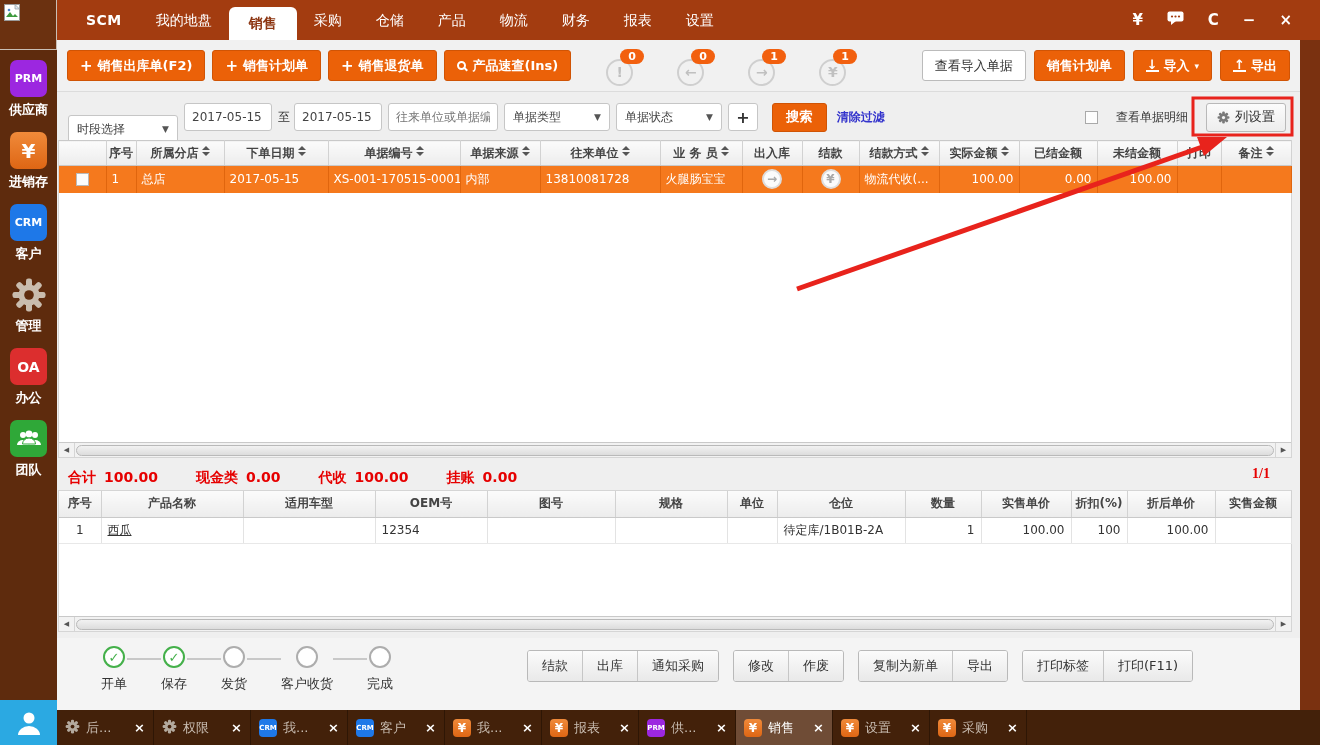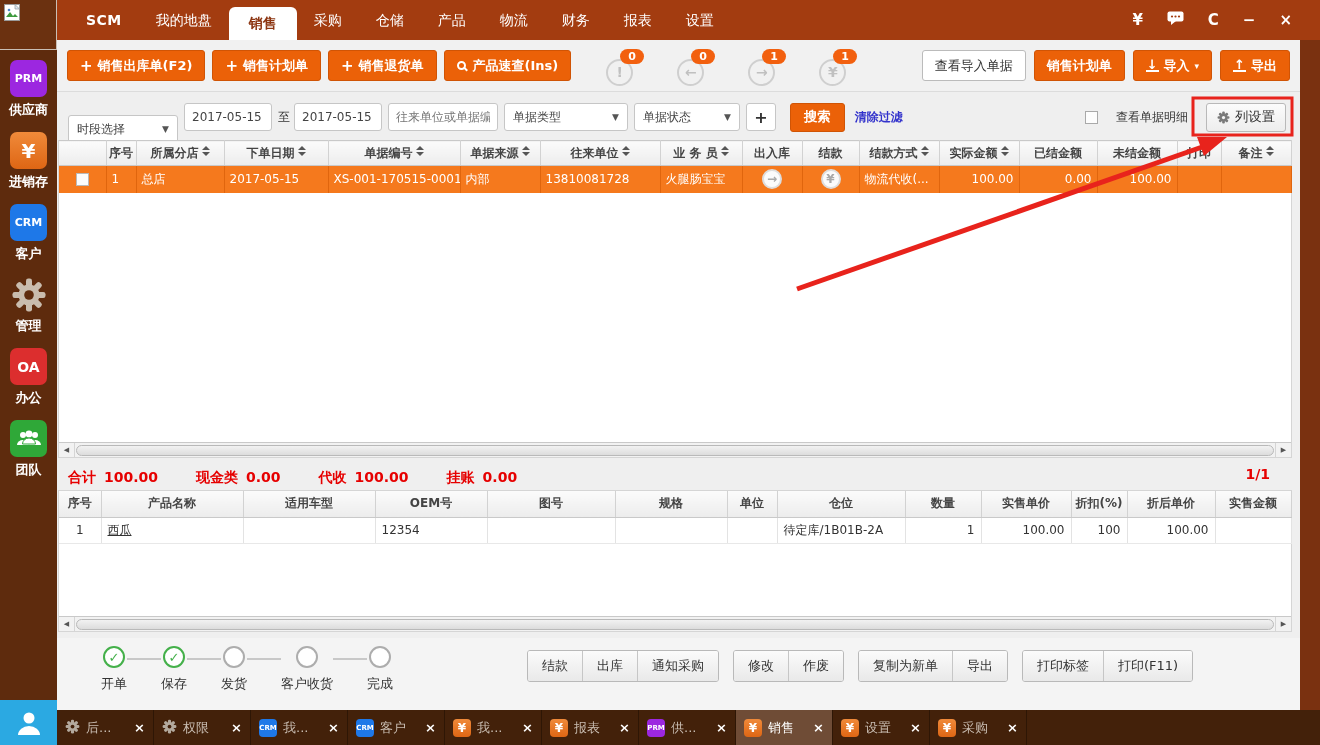--- a/index.html
+++ b/index.html
@@ -76,21 +76,21 @@
   .cicon{width:20px;height:20px;border:2px solid #DDD;border-radius:50%;background:#FBFBFB;color:#A9A9A9;font-weight:bold;font-size:12px;display:inline-flex;align-items:center;justify-content:center;line-height:1;}
 
   .hscroll{position:absolute;left:0;bottom:0;width:1232px;height:15px;background:#F2F2F2;border-top:1px solid #C9C9C9;display:flex;align-items:center;}
   .hs-arrow{width:16px;height:14px;display:flex;align-items:center;justify-content:center;font-size:7px;color:#555;background:#F2F2F2;border-right:1px solid #D5D5D5;}
   .hs-arrow.right{border-right:none;border-left:1px solid #D5D5D5;}
   .hs-thumb{flex:1;height:11px;margin:0 1px;background:linear-gradient(#F2F2F2,#DCDCDC);border:1px solid #B9B9B9;border-radius:7px;}
 
   
   .summary{position:absolute;left:11px;top:426px;width:1220px;height:24px;color:#E60000;font-size:14px;font-weight:bold;display:flex;gap:38px;align-items:center;}
   .sum-pair{display:flex;gap:8px;}
-  .sum-page{position:absolute;right:18px;top:0;}
+  .sum-page{position:absolute;right:18px;top:0;font-family:Liberation Serif, serif;}
 
   
   .items-wrap{position:absolute;left:1px;top:450px;width:1234px;height:142px;background:#fff;border:1px solid #D5D5D5;}
   .itable{width:1232px;}
   .itable th{background:linear-gradient(#FBFBFB,#ECECEC);border-right:1px solid #D2D2D2;border-bottom:1px solid #C9C9C9;height:26px;font-weight:bold;color:#444;white-space:nowrap;overflow:hidden;}
   .itable td{height:26px;border-right:1px solid #E3E3E3;border-bottom:1px solid #E8E8E8;padding:0 6px;white-space:nowrap;overflow:hidden;color:#333;}
   .product-link{color:#C05A1A;text-decoration:underline;}
 
   
   .bottom-panel{position:absolute;left:0;top:598px;width:1243px;height:72px;background:#F4F4F4;}
@@ -273,21 +273,21 @@
 
   <div class="filterbar">
     <div class="fsel" style="width:110px;margin-top:24px;">
       <span>时段选择</span>
       <span class="caret">▼</span>
     </div>
     <input class="finput" style="width: 88px;" value="2017-05-15">
     <span class="flabel">至</span>
     <input class="finput" style="width: 88px;" value="2017-05-15">
     <input class="finput" style="width: 110px;" placeholder="往来单位或单据编">
-    <div class="fsel" style="width:124px;">
+    <div class="fsel" style="width:106px;">
       <span>单据类型</span>
       <span class="caret">▼</span>
     </div>
     <div class="fsel" style="width:106px;">
       <span>单据状态</span>
       <span class="caret">▼</span>
     </div>
     <button class="fplus">+</button>
     <button class="fsearch">搜索</button>
     <span class="fclear">清除过滤</span>

